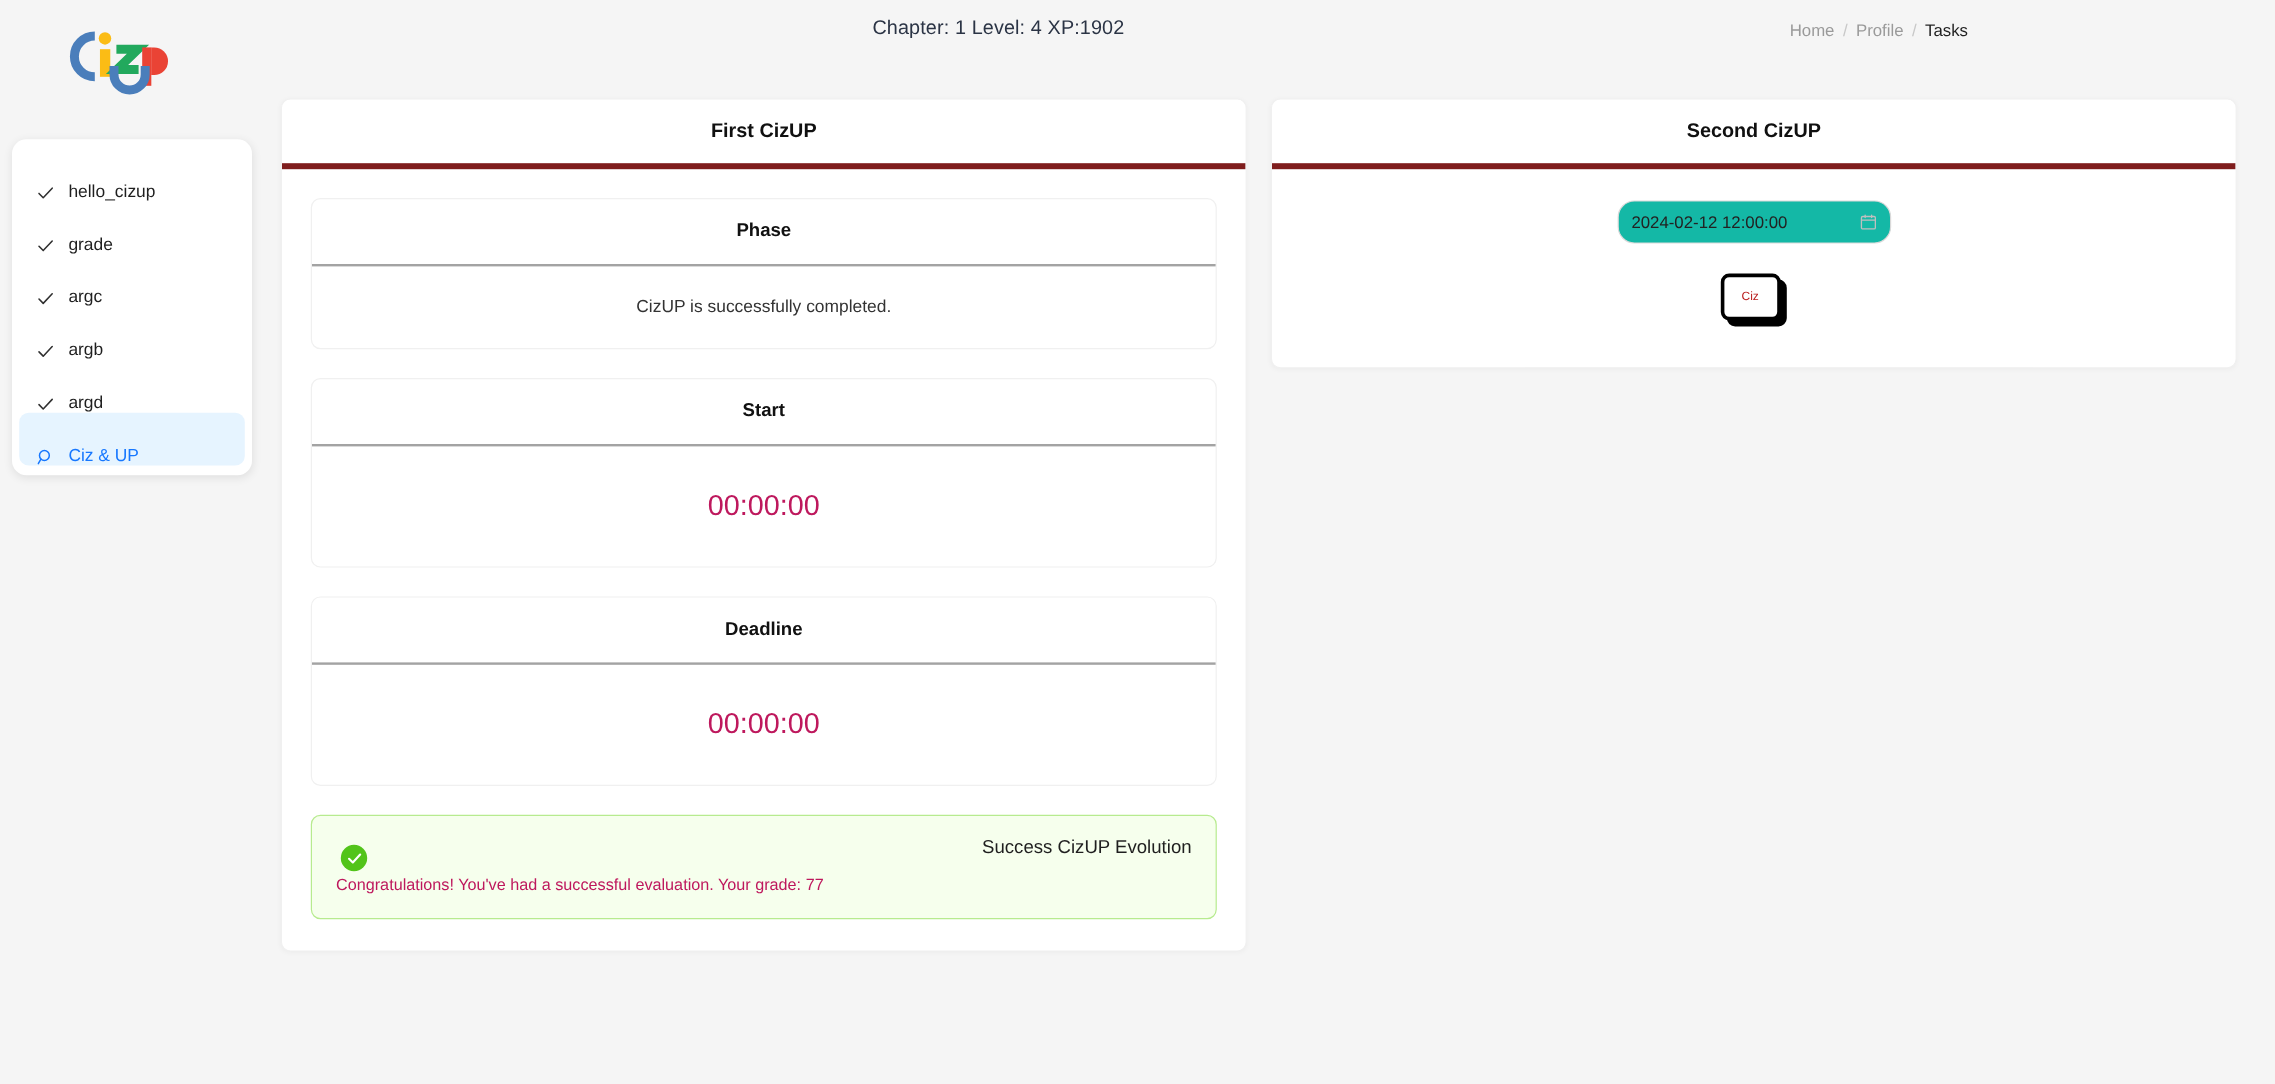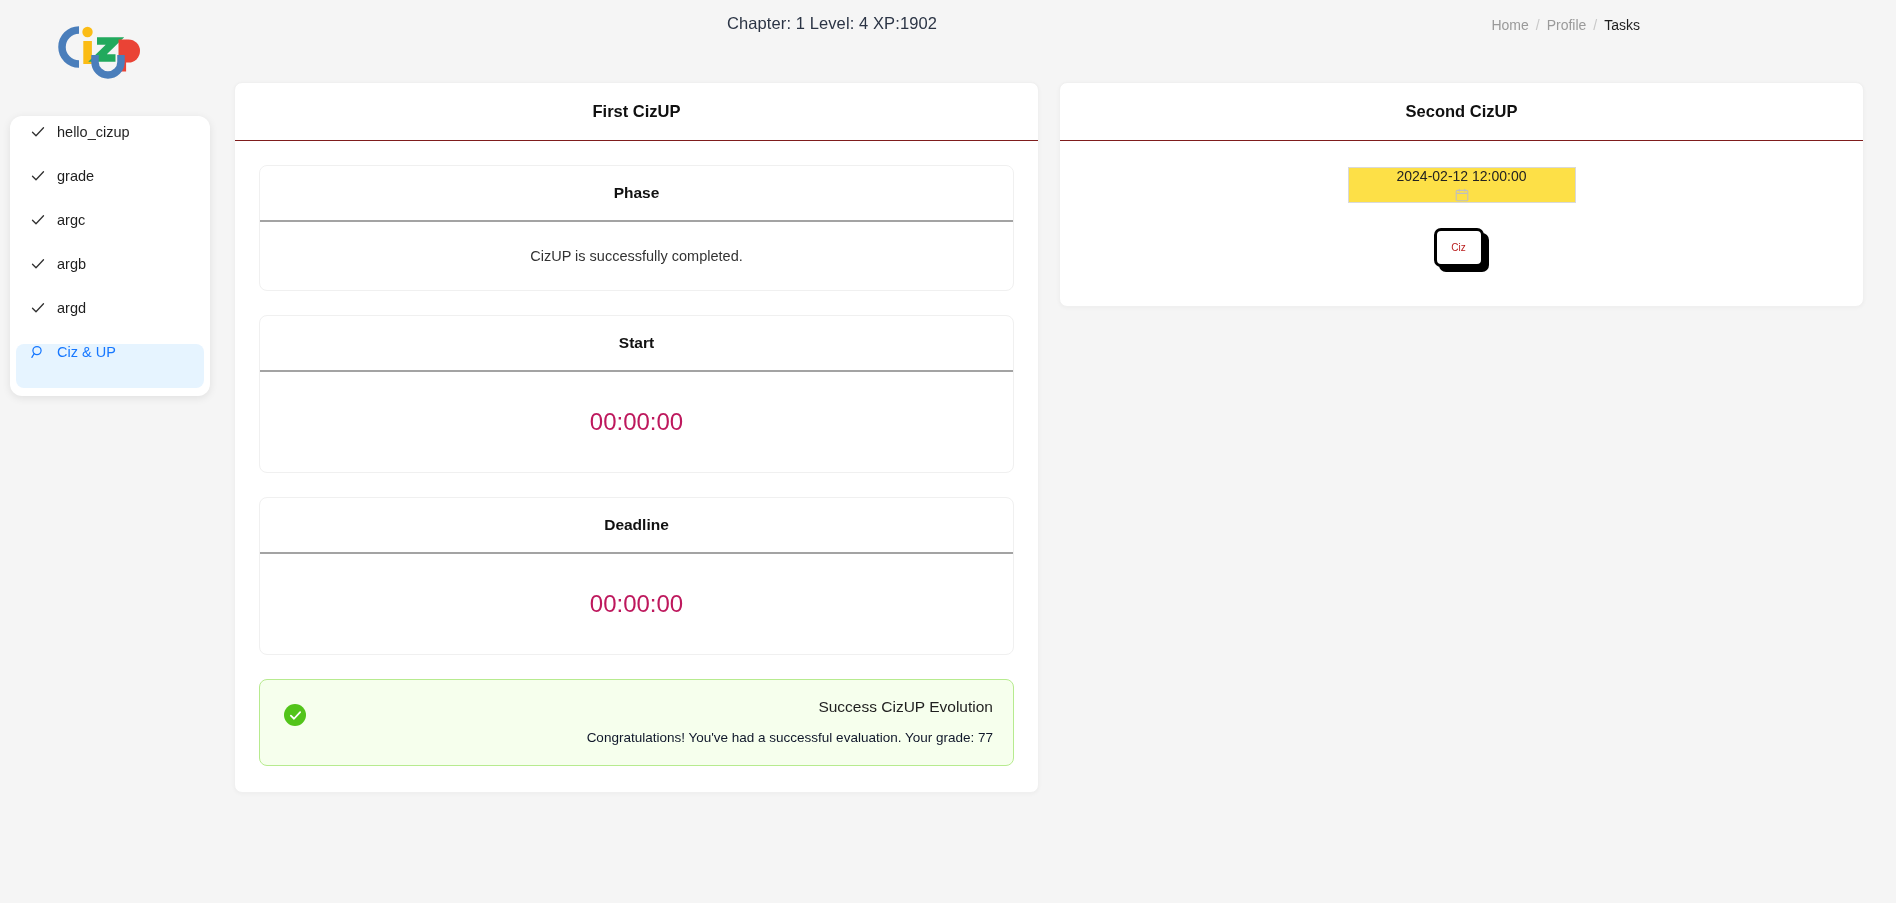--- a/index.html
+++ b/index.html
@@ -65,21 +65,21 @@
     top: 116px;
     width: 200px;
     background: #ffffff;
     border-radius: 12px;
     box-shadow: 0 2px 8px rgba(0,0,0,0.09);
     padding: 8px 6px;
   }
   .menu-item {
     height: 44px;
     display: flex;
-    align-items: flex-start;
+    align-items: flex-end;
     gap: 12px;
     padding: 0 14px;
     border-radius: 8px;
     font-size: 14.5px;
     color: #1f1f1f;
     cursor: pointer;
   }
   .menu-item .mi-icon {
     width: 15px;
     height: 15px;
@@ -115,21 +115,21 @@
     overflow: hidden;
   }
   .card-head {
     height: 58px;
     display: flex;
     align-items: center;
     justify-content: center;
     font-size: 16.5px;
     font-weight: bold;
     color: #101010;
-    border-bottom: 1px solid #7f1d1d;
+    border-bottom: 5px solid #7f1d1d;
   }
   .card-body { padding: 24px 24px 26px 24px; }
 
   
   .subcard {
     border: 1px solid #f0f0f0;
     border-radius: 8px;
     background: #fff;
     margin-bottom: 24px;
   }
@@ -179,44 +179,43 @@
     align-items: center;
     justify-content: center;
   }
   .alert-title {
     text-align: right;
     font-size: 15.5px;
     color: #1f1f1f;
     margin-bottom: 14px;
   }
   .alert-desc {
-    text-align: right;
+    text-align: left;
     font-size: 13.5px;
-    color: #0f172a;
+    color: #be185d;
   }
 
   
   .right-body {
     padding: 26px 24px 34px 24px;
     display: flex;
     flex-direction: column;
     align-items: center;
   }
   .date-field {
     width: 228px;
     height: 36px;
     border: 1px solid #d9d9d9;
-    border-radius: 0;
-    background: #fde047;
+    border-radius: 14px;
+    background: #14b8a6;
     display: flex;
     align-items: center;
     padding: 0 11px;
     font-size: 14px;
     color: #222;
-    flex-direction: column;
   }
   .date-value { flex: 1; white-space: nowrap; }
   .cal-icon { color: #bfbfbf; display: flex; align-items: center; }
 
   .ciz-btn-wrap {
     margin-top: 25px;
     position: relative;
     width: 56px;
     height: 44px;
   }

